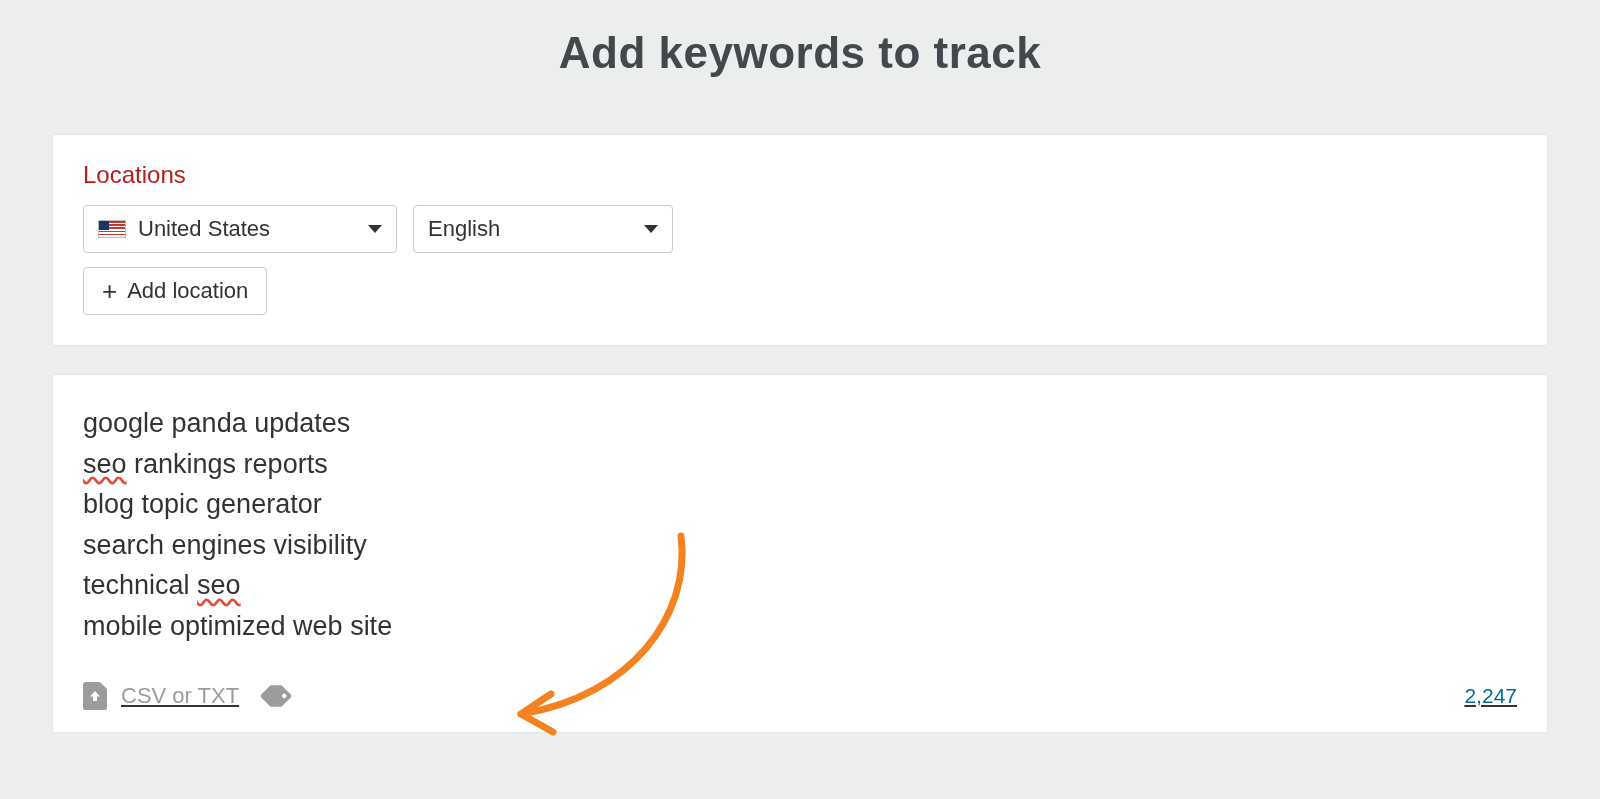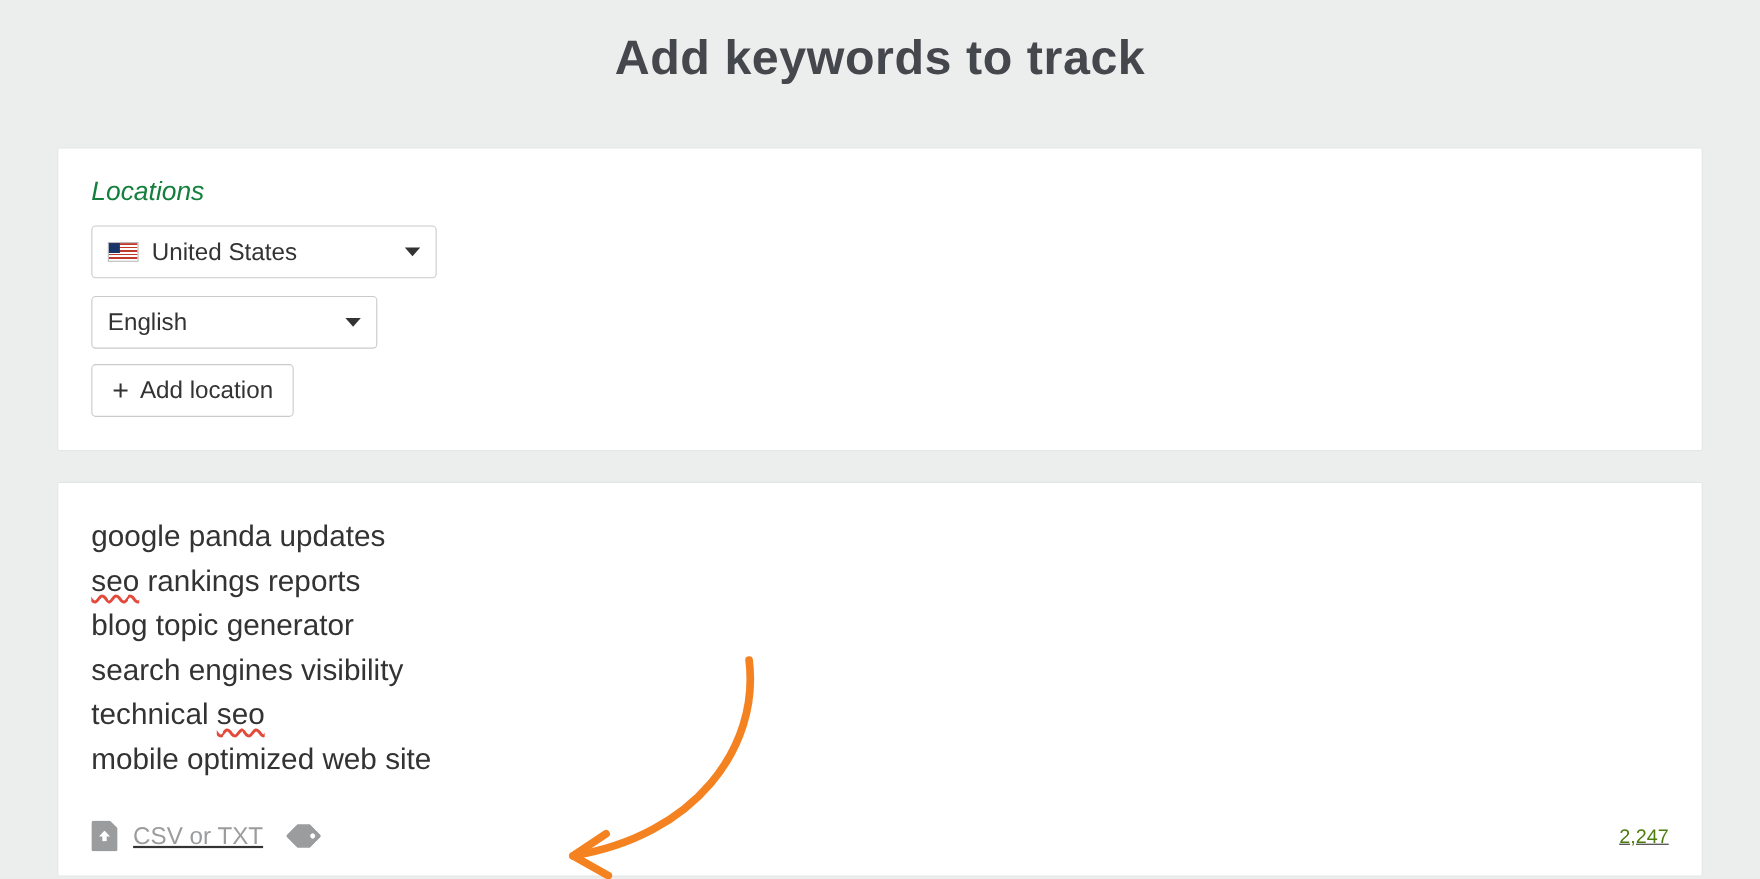--- a/index.html
+++ b/index.html
@@ -23,29 +23,27 @@
   }
   .panel {
     background: #ffffff;
     margin: 0 52px 28px 52px;
     padding: 26px 30px 30px 30px;
     border: 1px solid #e4e5e6;
     border-radius: 2px;
   }
   .section-label {
     font-size: 24px;
-    color: #15803d;
+    color: #b91c1c;
     margin-bottom: 16px;
-    font-style: italic;
   }
   .row {
     display: flex;
     gap: 16px;
     margin-bottom: 14px;
-    flex-direction: column;
   }
   .select, .input {
     border: 1px solid #c9cacb;
     border-radius: 4px;
     background: #fff;
     height: 48px;
     display: flex;
     align-items: center;
     padding: 0 14px;
     font-size: 22px;
@@ -168,22 +166,22 @@
     background: #eceded;
     border: 1px solid #d6d7d8;
     border-radius: 4px;
     padding: 4px 10px;
     font-size: 21px;
     color: #55585b;
   }
   .tag-x { color: #9a9c9e; font-size: 18px; cursor:pointer; }
   .count {
     margin-left: auto;
-    font-size: 18px;
-    color: #4d7c0f;
+    font-size: 21px;
+    color: #0369a1;
   }
 
   
   .arrow-wrap{
     position:absolute;
     left: 428px;
     bottom: -4px;
     width: 260px;
     height: 210px;
     pointer-events:none;

